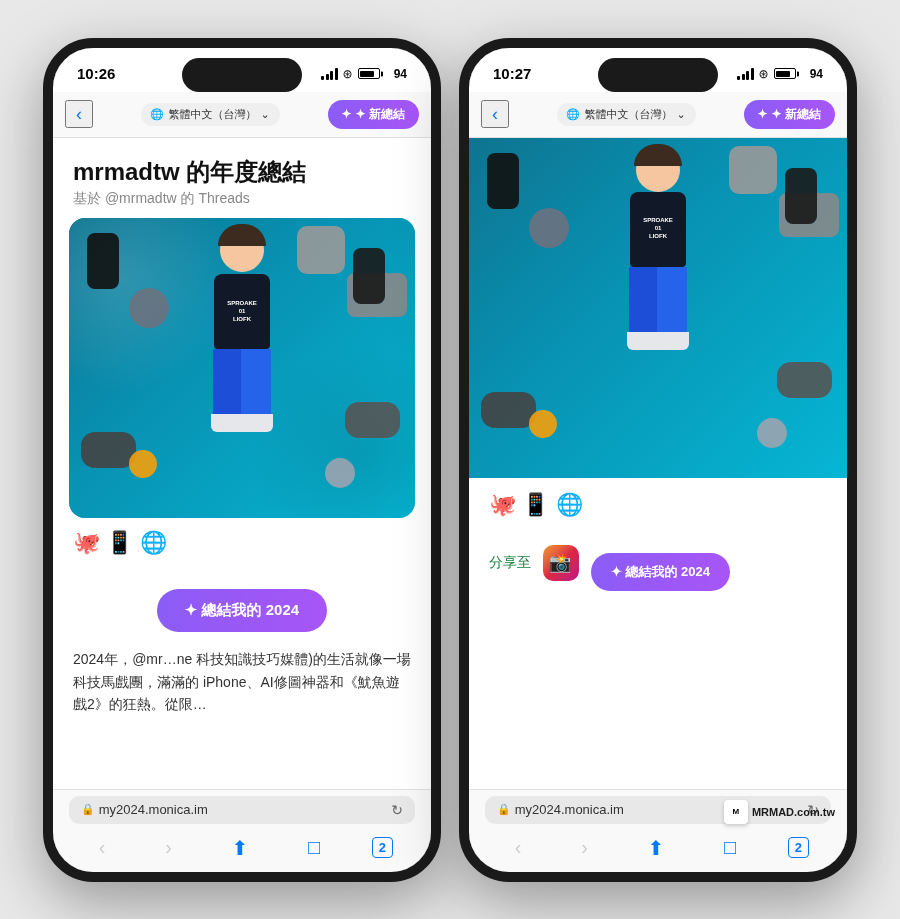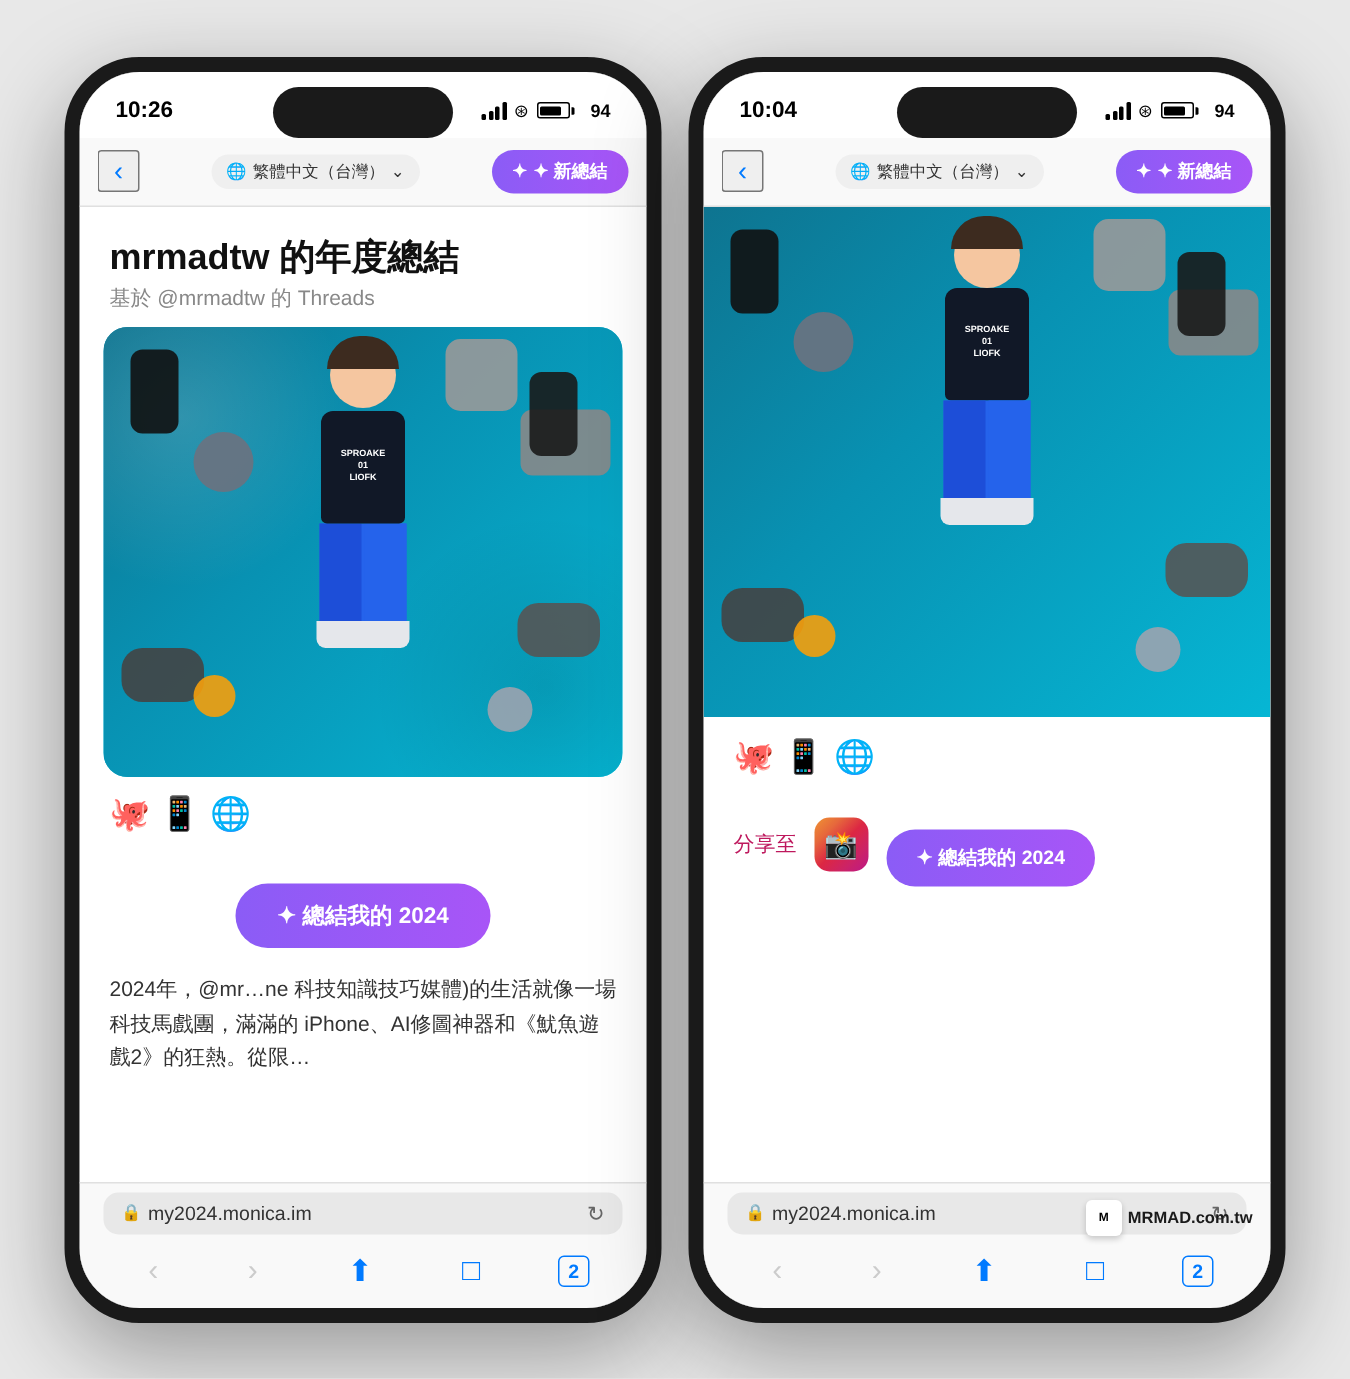--- a/index.html
+++ b/index.html
@@ -330,21 +330,21 @@
       position: relative;
     }
     .share-row {
       display: flex;
       align-items: center;
       gap: 12px;
       padding: 12px 20px;
     }
     .share-label {
       font-size: 14px;
-      color: #be185d;
+      color: #15803d;
     }
     .instagram-btn {
       width: 36px;
       height: 36px;
       background: linear-gradient(135deg, #f09433, #e6683c, #dc2743, #cc2366, #bc1888);
       border-radius: 10px;
       display: flex;
       align-items: center;
       justify-content: center;
       color: #fff;
@@ -506,21 +506,21 @@
         <span class="browser-action-btn">□</span>
         <span class="browser-action-btn" style="border:1.5px solid #007AFF;border-radius:4px;font-size:13px;padding:2px 6px;font-weight:600;">2</span>
       </div>
     </div>
   </div>
 
   <div class="phone-frame" style="position:relative;">
 
     <div class="status-bar">
       <div class="dynamic-island"></div>
-      <span class="status-time">10:04</span>
+      <span class="status-time">10:27</span>
       <div class="status-icons">
         <div class="signal-bars">
           <span style="height:4px"></span>
           <span style="height:6px"></span>
           <span style="height:9px"></span>
           <span style="height:12px"></span>
         </div>
         <span class="wifi-icon">⊛</span>
         <div class="battery">
           <div class="battery-icon">

